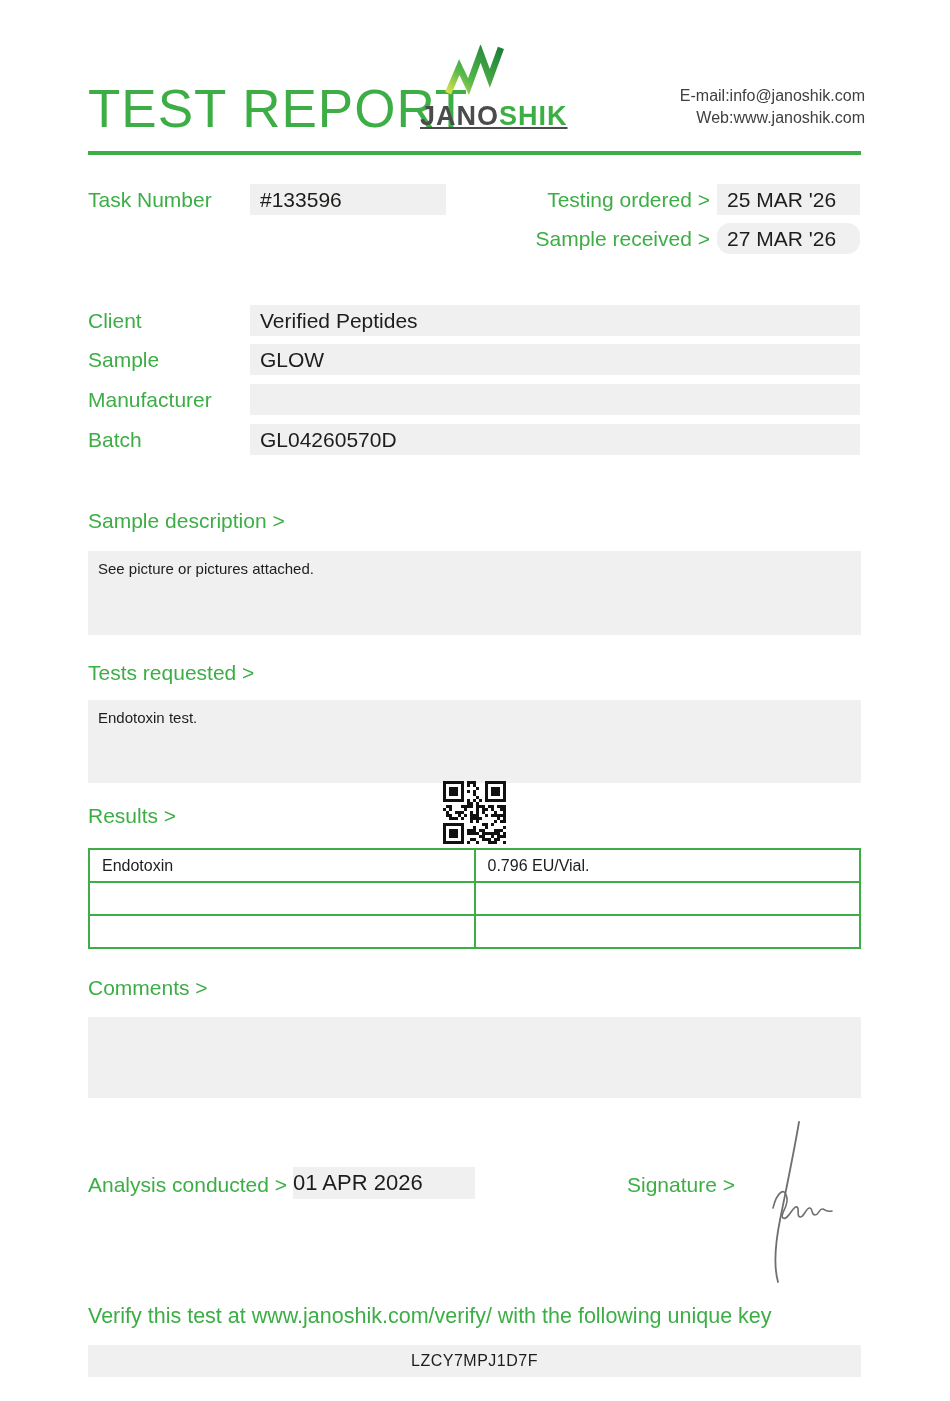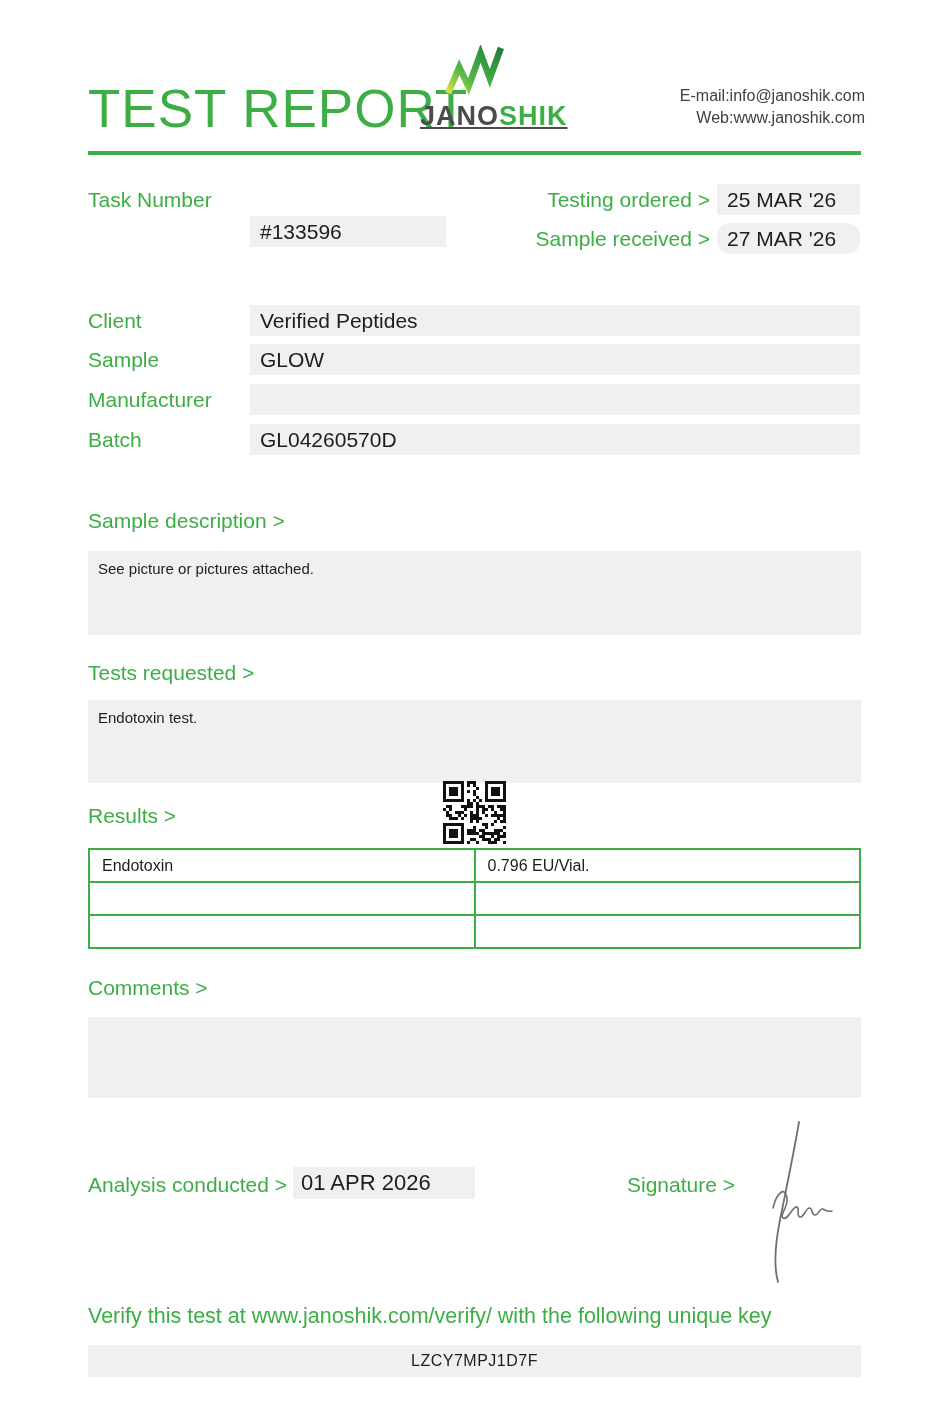--- a/index.html
+++ b/index.html
@@ -32,21 +32,21 @@
   .value-box{background:var(--box);font-size:21px;line-height:31px;color:var(--text);padding-left:10px;white-space:nowrap;overflow:hidden;}
   .value-box.date{font-size:21px;}
 
   .section-heading{color:var(--green);font-size:21px;line-height:28px;}
 
   .body-box{background:var(--box);font-size:15px;color:var(--text);padding:8px 10px;line-height:19px;}
 
   table.results{border-collapse:collapse;table-layout:fixed;width:773px;}
   table.results td{border:2px solid var(--green);height:33px;font-size:16px;color:var(--text);padding:0 0 0 12px;background:#fff;}
 
-  .analysis-box{background:var(--box);font-size:22px;line-height:32px;color:var(--text);padding-left:8px;white-space:nowrap;}
+  .analysis-box{background:var(--box);font-size:22px;line-height:32px;color:var(--text);white-space:nowrap;}
 
   .verify{color:var(--green);font-size:21.5px;line-height:28px;white-space:nowrap;}
   .key-box{background:var(--box);font-size:16px;line-height:32px;color:var(--text);text-align:center;letter-spacing:0.5px;}
 
   svg{display:block;}
 </style>
 </head>
 <body>
 
 <div class="page">
@@ -76,21 +76,21 @@
     </div>
     <div class="contact-line">
       <span>Web:</span>
       <span>www.janoshik.com</span>
     </div>
   </div>
 
   <div class="abs rule" style="left:88px;top:151px;width:773px;height:4px;"></div>
 
   <div class="abs label" style="left:88px;top:184px;">Task Number</div>
-  <div class="abs value-box" style="left:250px;top:184px;width:196px;height:31px;margin-top:32px;">#133596</div>
+  <div class="abs value-box" style="left:250px;top:184px;width:196px;height:31px;">#133596</div>
 
   <div class="abs label right" style="left:500px;top:184px;width:210px;">Testing ordered &gt;</div>
   <div class="abs value-box date" style="left:717px;top:184px;width:143px;height:31px;">25 MAR '26</div>
 
   <div class="abs label right" style="left:500px;top:223px;width:210px;">Sample received &gt;</div>
   <div class="abs value-box date" style="left:717px;top:223px;width:143px;height:31px;border-radius:13px;">27 MAR '26</div>
 
   <div class="abs label" style="left:88px;top:305px;">Client</div>
   <div class="abs value-box" style="left:250px;top:305px;width:610px;height:31px;">Verified Peptides</div>
 

